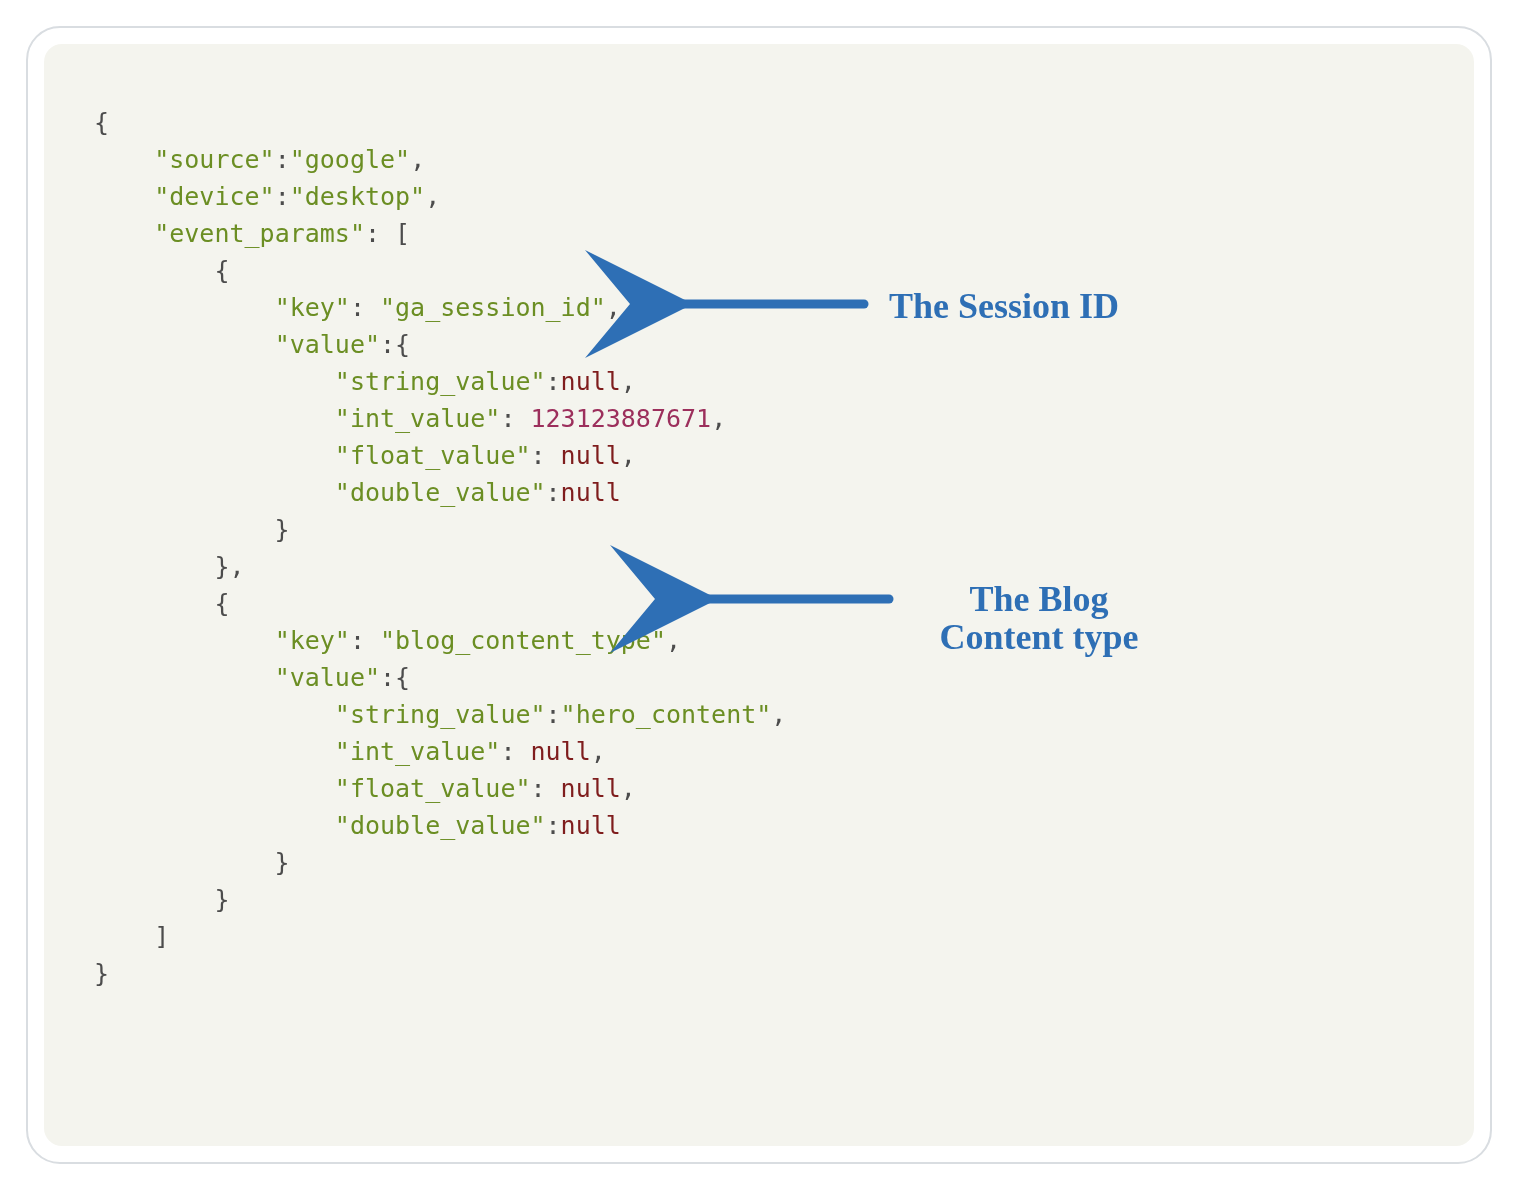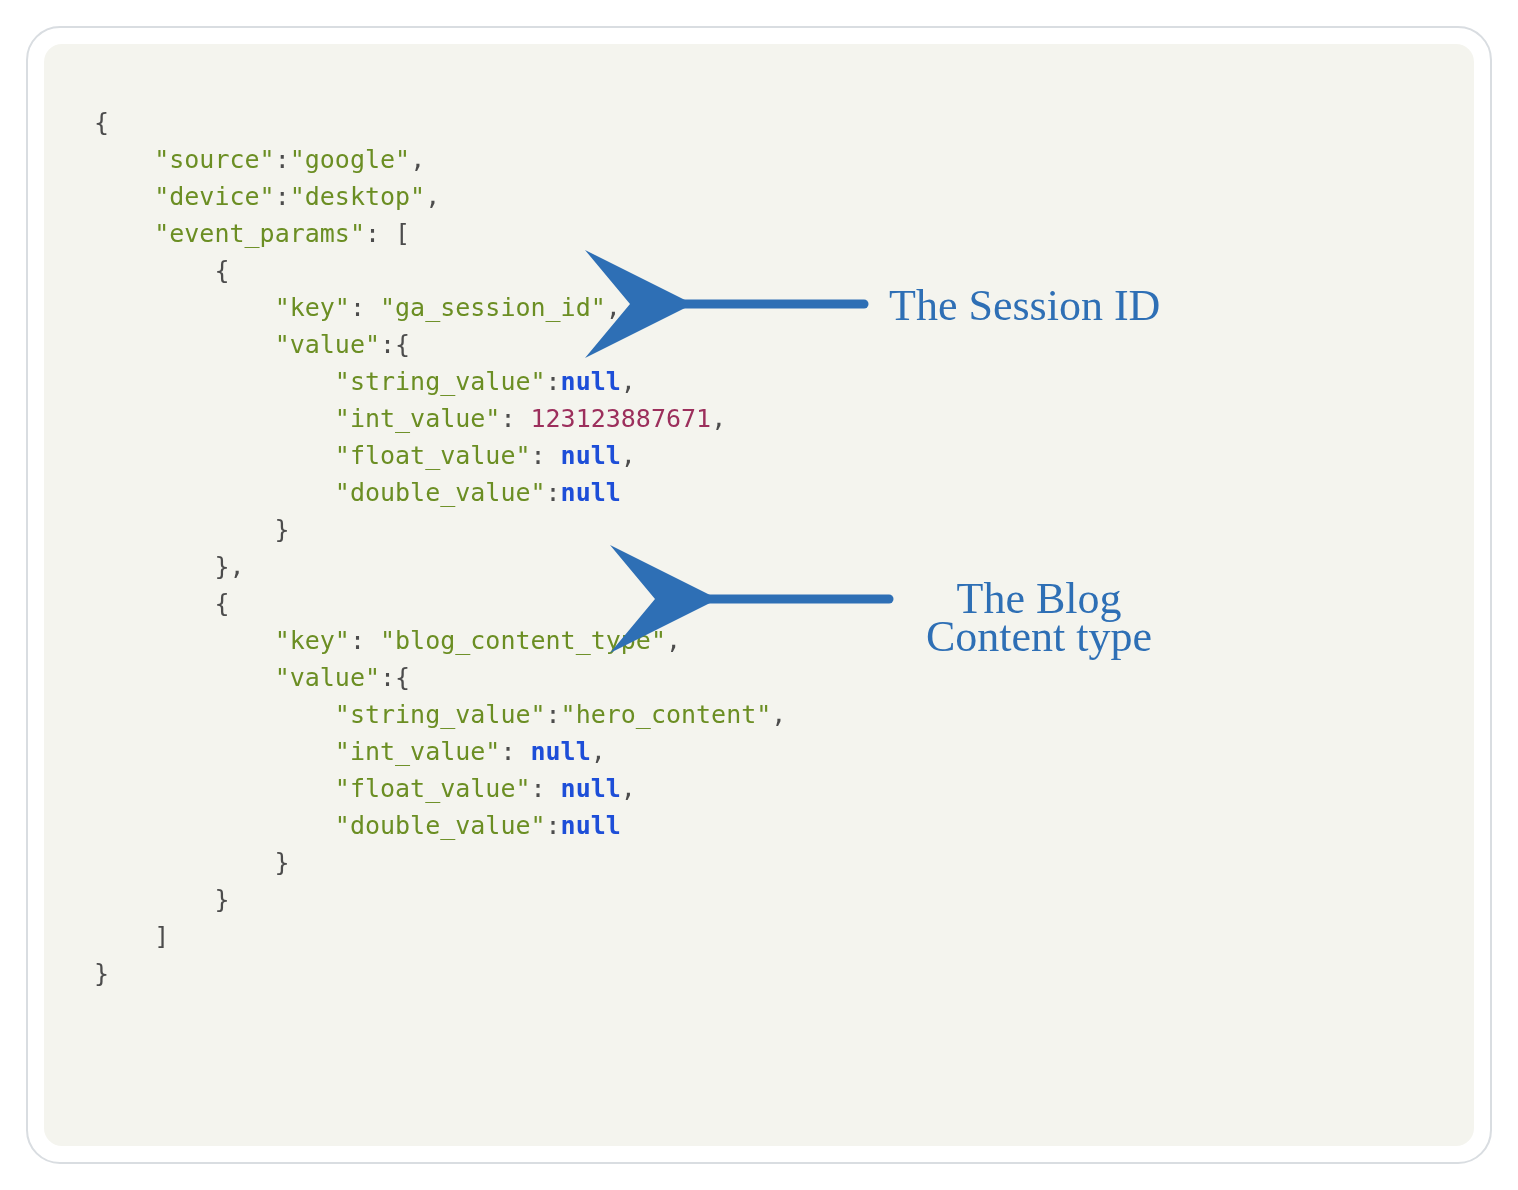--- a/index.html
+++ b/index.html
@@ -35,30 +35,30 @@
     margin:0;
     font-size:25px;
     line-height:37px;
     color:#4c4c4c;
     white-space:pre;
   }
   .p {color:#4c4c4c;}          
   .k {color:#6b8e23;}          
   .s {color:#6b8e23;}          
   .n {color:#9c2f5c;margin-top:23px;}          
-  .nl{color:#1d4ed8;font-weight:bold;}          
+  .nl{color:#7f1d1d;}          
 
   
   .ann{
     position:absolute;
     font-family:"Comic Sans MS","Segoe Script","Bradley Hand",cursive;
     color:#2e6fb5;
-    font-size:44px;
+    font-size:36px;
     line-height:38px;
-    font-weight:400;
+    font-weight:700;
     text-align:center;
   }
   svg.arrow{
     position:absolute;
     overflow:visible;
   }
 </style>
 </head>
 <body>
 

